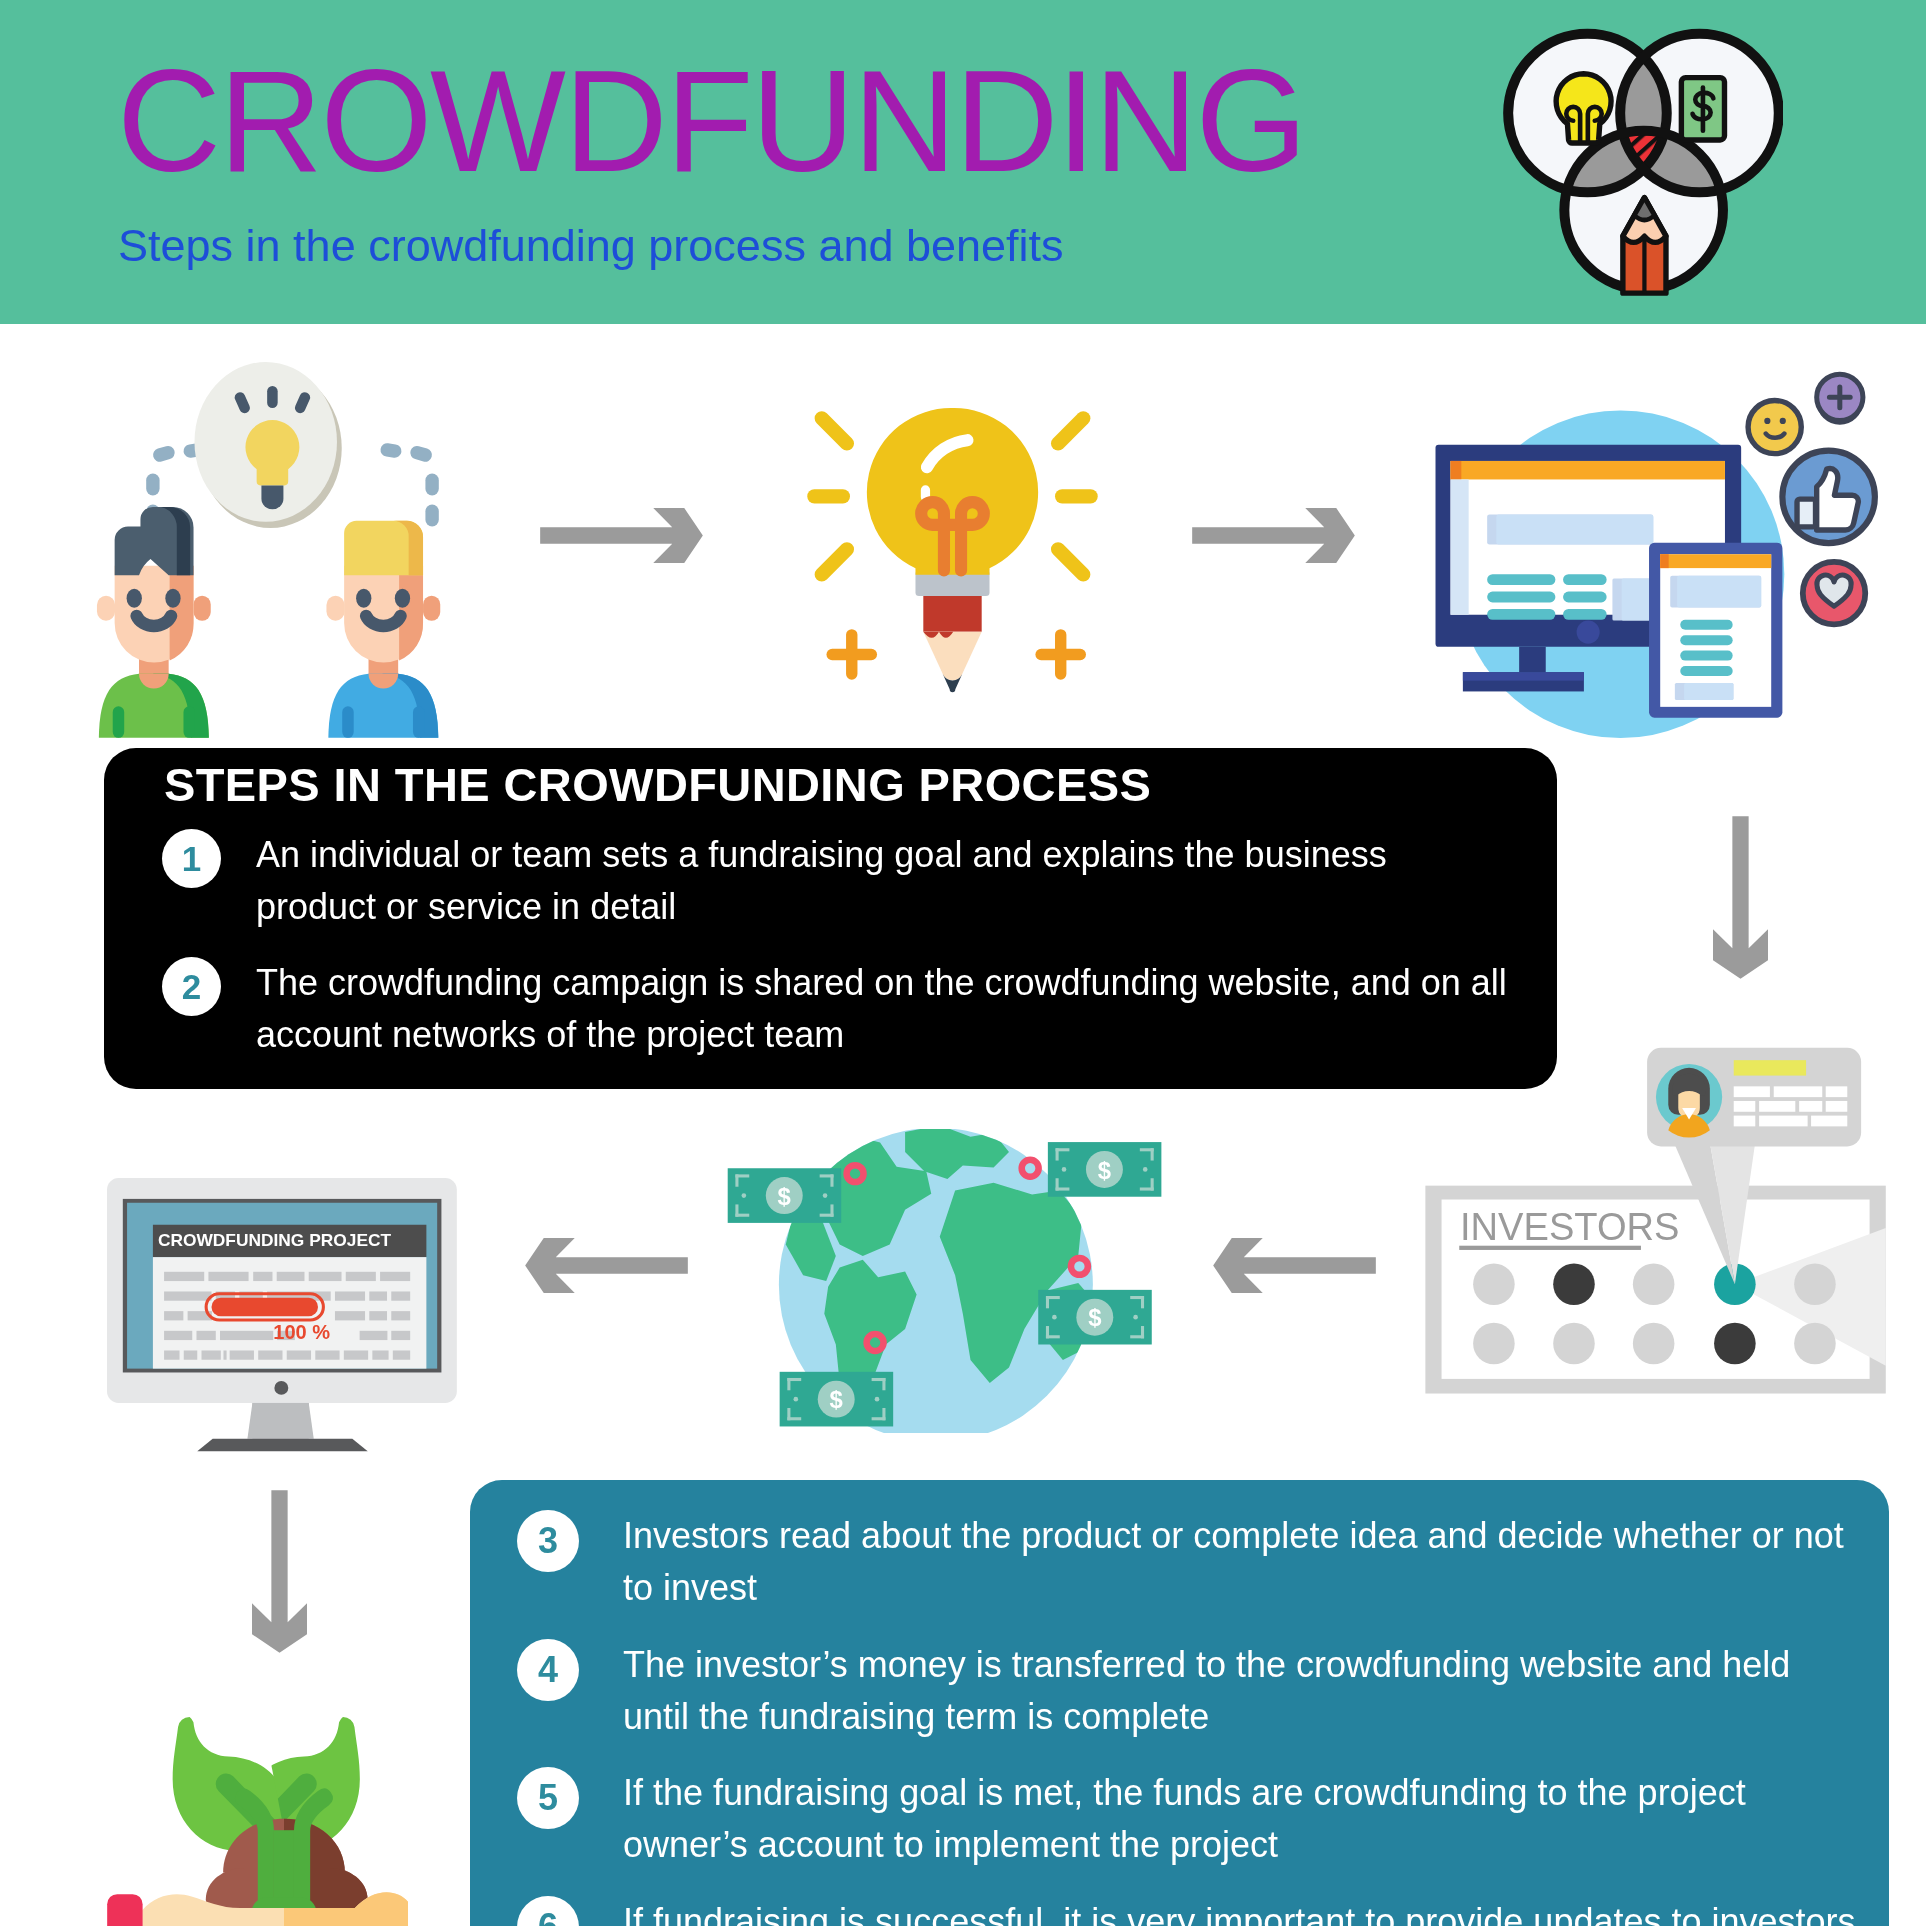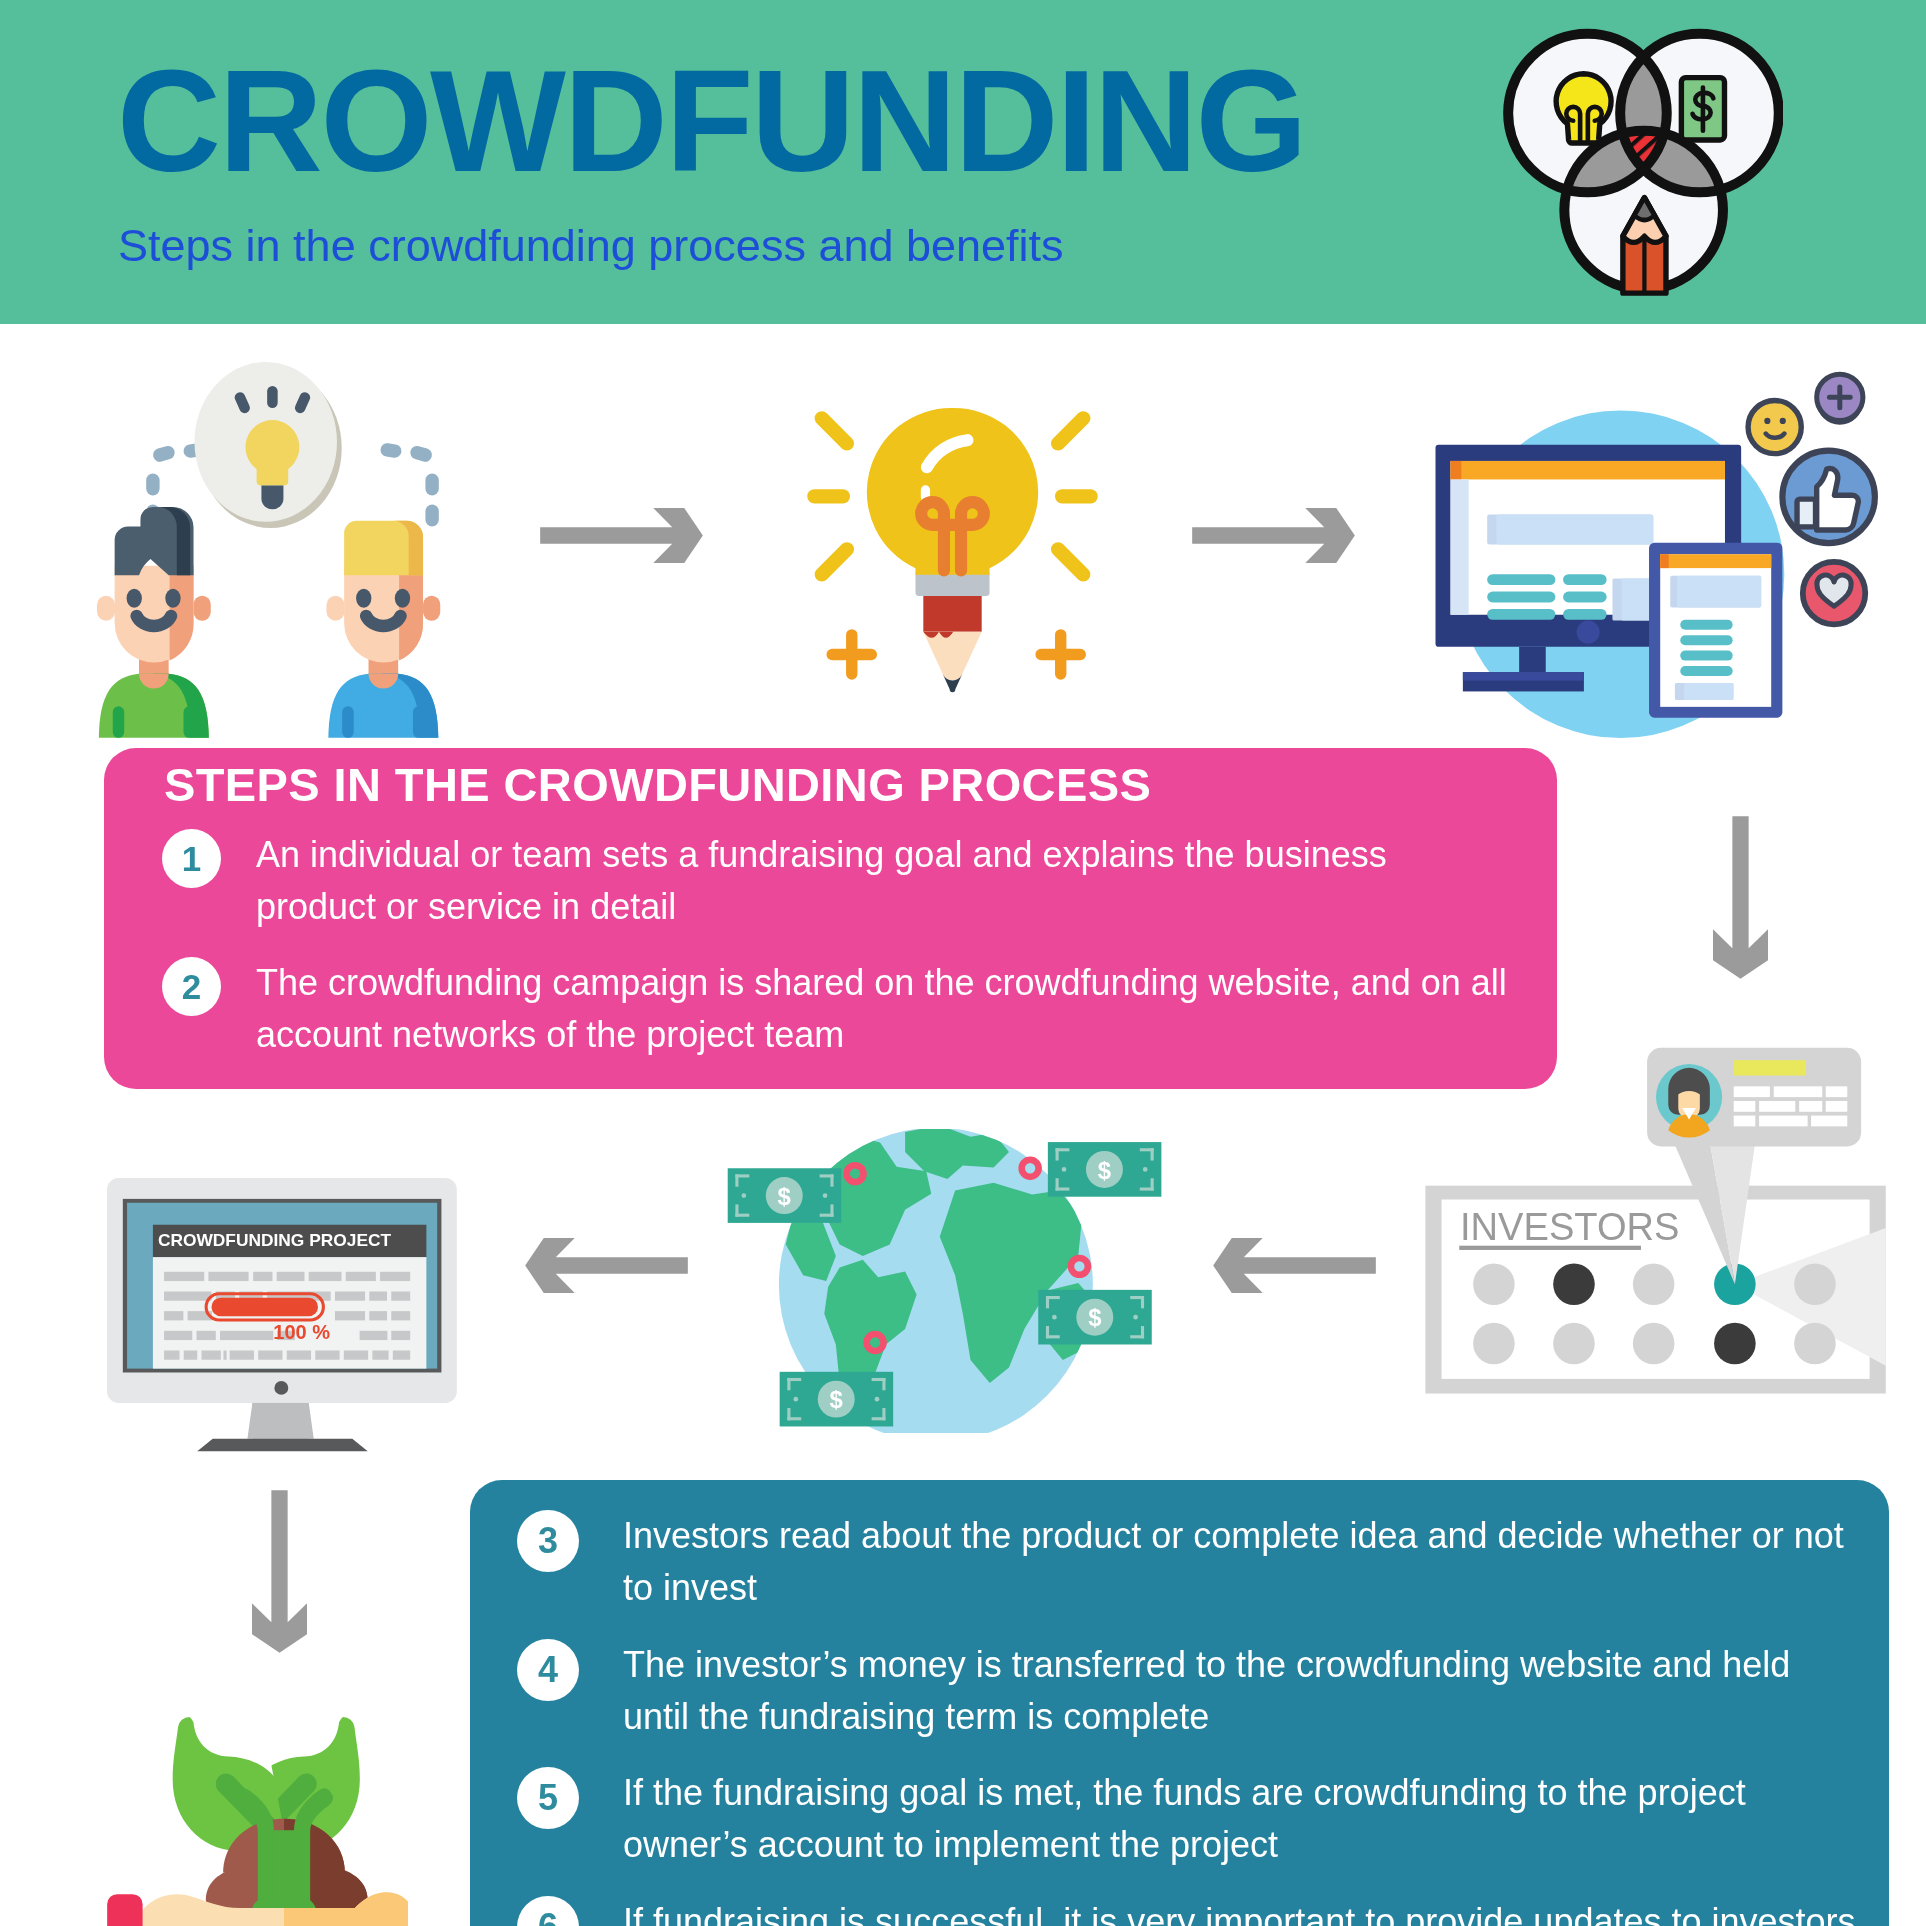--- a/index.html
+++ b/index.html
@@ -1,26 +1,26 @@
 <!DOCTYPE html>
 <html style="font-size:6.2px"><head>
 <meta charset="utf-8">
 <style>
   html,body{margin:0;padding:0;background:#ffffff;}
   body{width:1965px;height:2542px;position:relative;overflow:hidden;
        font-family:"Liberation Sans",sans-serif;-webkit-font-smoothing:antialiased;}
   .abs{position:absolute;}
   #header-banner{left:0;top:0;width:1965px;height:324px;background:#55BF9C;}
-  #page-title{left:117px;top:50px;font-size:144px;font-weight:bold;color:#0369a1;
+  #page-title{left:117px;top:50px;font-size:144px;font-weight:normal;color:#a21caf;
       letter-spacing:-2.3px;line-height:1;white-space:nowrap;}
   #page-subtitle{left:118px;top:223px;font-size:45px;color:#1d4ed8;line-height:1;white-space:nowrap;}
 
   
   .card{border-radius:32px;}
-  #steps-card-1{left:104px;top:748px;width:1453px;height:341px;background:#ec4899;}
+  #steps-card-1{left:104px;top:748px;width:1453px;height:341px;background:#000000;}
   #steps-card-2{left:470px;top:1480px;width:1419px;height:537px;background:#25829E;}
 
   .card-heading{position:absolute;color:#fff;font-weight:bold;}
   #steps-heading{left:60px;top:8.9px;font-size:47px;letter-spacing:0.4px;}
 
   .step-row{position:absolute;display:flex;}
   .step-num{width:62px;height:62px;border-radius:50%;background:#fff;flex:0 0 62px;
       display:flex;align-items:center;justify-content:center;
       font-size:36px;font-weight:bold;color:#2E8C9E;}
   #steps-card-1 .step-num{width:59px;height:59px;flex:0 0 59px;font-size:35px;}

